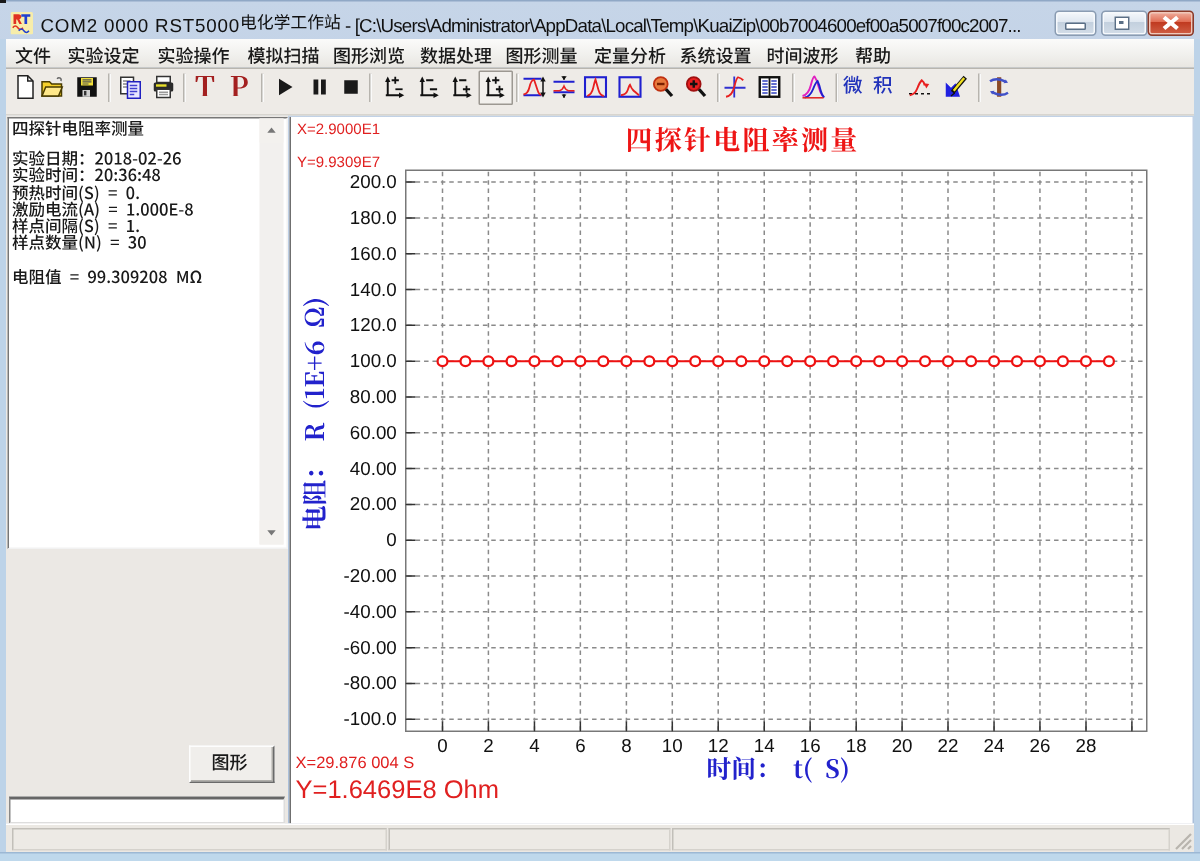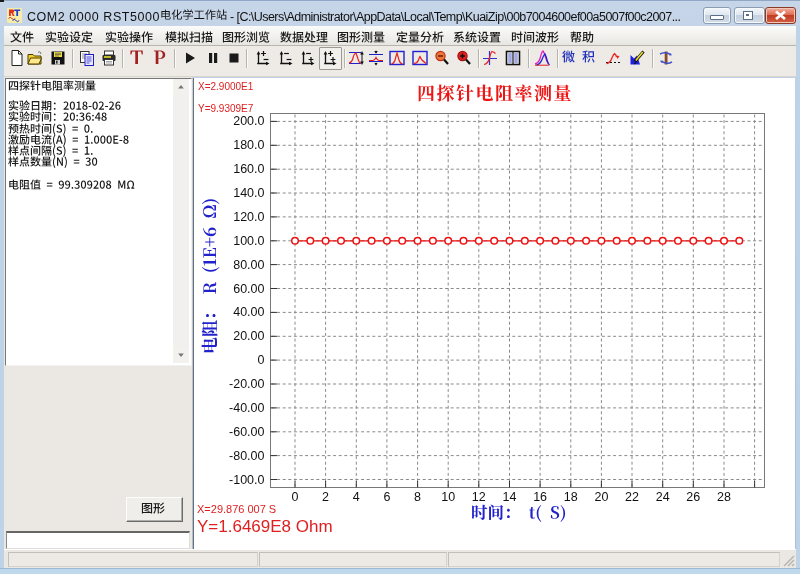--- a/index.html
+++ b/index.html
@@ -339,21 +339,21 @@
       <circle cx="739.3" cy="240.8" r="3.3" fill="#fff" stroke="#ee1111" stroke-width="1.5"></circle>
     </svg>
     <svg class="abs" style="left:201px;top:198px" width="23" height="156">
       <g transform="rotate(-90) translate(-156 0)">
         <path fill="#2222cc" d="M6.9 7.1H3.9V4.0H6.9ZM6.9 7.6V10.6H3.9V7.6ZM9.0 7.1V4.0H12.2V7.1ZM9.0 7.6H12.2V10.6H9.0ZM3.9 12.0V11.1H6.9V13.9C6.9 15.6 7.7 16.0 9.8 16.0H12.0C15.6 16.0 16.6 15.6 16.6 14.7C16.6 14.3 16.4 14.0 15.7 13.8L15.7 11.1H15.5C15.1 12.4 14.8 13.3 14.5 13.7C14.3 13.9 14.2 13.9 13.9 14.0C13.5 14.0 12.9 14.0 12.2 14.0H10.0C9.2 14.0 9.0 13.8 9.0 13.3V11.1H12.2V12.3H12.6C13.3 12.3 14.3 11.9 14.3 11.8V4.4C14.6 4.3 14.9 4.2 15.0 4.0L13.0 2.5L12.1 3.6H9.0V1.3C9.4 1.2 9.6 1.0 9.6 0.8L6.9 0.5V3.6H4.0L1.8 2.7V12.6H2.1C3.0 12.6 3.9 12.2 3.9 12.0Z M20.2 11.1V2.2H21.6C21.4 3.6 21.0 5.5 20.7 6.6C21.5 7.7 21.8 8.9 21.8 10.1C21.8 10.6 21.7 10.8 21.5 11.0C21.4 11.1 21.2 11.1 21.1 11.1ZM18.3 1.7V16.5H18.6C19.6 16.5 20.2 16.0 20.2 15.9V11.3C20.5 11.4 20.8 11.5 20.9 11.7C21.0 12.0 21.1 12.7 21.1 13.3C23.0 13.2 23.7 12.2 23.7 10.6C23.7 9.3 22.9 7.6 21.1 6.5C22.0 5.5 23.1 3.8 23.7 2.8C24.1 2.8 24.3 2.7 24.4 2.5L22.5 0.7L21.5 1.7H20.4L18.3 0.9ZM26.4 6.7H29.9V10.7H26.4ZM26.4 6.3V2.5H29.9V6.3ZM26.4 11.2H29.9V15.4H26.4ZM24.6 2.0V15.4H22.3L22.4 15.9H33.4C33.6 15.9 33.8 15.8 33.8 15.6C33.4 15.0 32.5 14.1 32.5 14.1L31.8 15.4V2.7C32.2 2.7 32.5 2.6 32.6 2.4L30.5 1.0L29.7 2.0H26.6L24.6 1.2Z M38.6 14.5C39.4 14.5 40.1 13.9 40.1 13.1C40.1 12.2 39.4 11.5 38.6 11.5C37.7 11.5 37.0 12.2 37.0 13.1C37.0 13.9 37.7 14.5 38.6 14.5ZM38.6 8.0C39.4 8.0 40.1 7.3 40.1 6.5C40.1 5.7 39.4 5.0 38.6 5.0C37.7 5.0 37.0 5.7 37.0 6.5C37.0 7.3 37.7 8.0 38.6 8.0Z M60.3 2.9 61.9 3.1C61.9 4.8 61.9 6.5 61.9 8.3V9.1C61.9 10.8 61.9 12.6 61.9 14.2L60.3 14.4V15.0H66.0V14.4L64.3 14.2C64.3 12.5 64.3 10.8 64.3 9.0H65.3C66.6 9.0 67.1 9.7 67.4 11.1L68.0 13.6C68.1 14.8 68.9 15.2 70.3 15.2C71.1 15.2 71.5 15.1 72.1 15.0V14.4L70.5 14.3L69.9 11.4C69.6 9.8 69.0 9.0 67.1 8.7C69.6 8.3 70.6 7.0 70.6 5.6C70.6 3.5 69.0 2.4 66.1 2.4H60.3ZM64.3 3.0H65.5C67.4 3.0 68.3 3.9 68.3 5.6C68.3 7.2 67.4 8.4 65.5 8.4H64.3C64.3 6.4 64.3 4.7 64.3 3.0Z M84.0 9.7C84.0 6.5 84.6 4.2 86.9 1.3L86.5 1.0C83.7 3.5 82.3 6.1 82.3 9.7C82.3 13.2 83.7 15.9 86.5 18.4L86.9 18.1C84.7 15.2 84.0 12.9 84.0 9.7Z M88.5 15.0 94.9 15.0V14.5L93.0 14.2C93.0 13.1 92.9 12.0 92.9 11.0V5.1L93.0 2.4L92.8 2.2L88.5 3.2V3.8L90.6 3.5V11.0L90.6 14.2L88.5 14.5Z M104.9 5.6H105.8L105.7 2.4H96.3V2.9L97.9 3.1C97.9 4.8 97.9 6.5 97.9 8.3V9.1C97.9 10.8 97.9 12.6 97.9 14.2L96.3 14.4V15.0H106.1L106.1 11.6H105.2L104.5 14.3H100.3C100.3 12.6 100.3 10.8 100.3 8.9H102.9L103.1 10.6H103.9V6.5H103.1L102.9 8.2H100.3C100.3 6.4 100.3 4.7 100.3 3.0H104.2Z M116.4 9.2V8.3H112.4V4.2H111.5V8.3H107.4V9.2H111.5V13.4H112.4V9.2Z M122.3 15.2C124.8 15.2 126.4 13.5 126.4 11.1C126.4 8.8 125.2 7.3 123.0 7.3C121.9 7.3 121.0 7.7 120.3 8.4C120.7 5.5 122.6 3.2 125.9 2.5L125.8 2.1C121.0 2.6 117.8 6.0 117.8 10.1C117.8 13.3 119.6 15.2 122.3 15.2ZM120.2 9.0C120.8 8.4 121.5 8.2 122.2 8.2C123.5 8.2 124.2 9.2 124.2 11.3C124.2 13.6 123.4 14.7 122.3 14.7C121.0 14.7 120.2 13.1 120.2 9.7Z M136.4 15.0H141.5L141.6 12.7C139.8 11.6 139.0 10.0 139.0 7.4C139.0 4.6 140.4 2.7 142.5 2.7C144.7 2.7 146.0 4.6 146.0 7.4C146.0 9.9 145.3 11.6 143.4 12.7L143.6 15.0H148.7L149.0 11.5H148.2L147.5 13.4H144.3L144.3 12.9C146.8 11.9 148.4 10.1 148.4 7.5C148.4 4.3 146.1 2.1 142.5 2.1C139.0 2.1 136.6 4.2 136.6 7.6C136.6 10.3 138.3 12.0 140.7 12.9L140.7 13.4H137.5L136.8 11.5H136.1Z M152.9 9.7C152.9 12.9 152.3 15.1 150.0 18.1L150.4 18.4C153.2 15.9 154.7 13.2 154.7 9.7C154.7 6.1 153.2 3.5 150.4 1.0L150.0 1.3C152.2 4.2 152.9 6.5 152.9 9.7Z"></path>
       </g>
     </svg>
     <svg class="abs" style="left:471px;top:504px" width="96" height="22">
       <path fill="#2222cc" d="M7.4 6.7 7.2 6.8C7.9 7.9 8.5 9.4 8.5 10.7C10.3 12.4 12.2 8.6 7.4 6.7ZM4.7 11.6H2.9V7.4H4.7ZM1.1 1.5V14.5H1.4C2.4 14.5 2.9 14.1 2.9 13.9V12.0H4.7V13.6H4.9C5.6 13.6 6.5 13.2 6.5 13.1V3.1C6.8 3.0 7.0 2.9 7.1 2.7L5.4 1.3L4.5 2.3H3.1ZM4.7 6.9H2.9V2.8H4.7ZM14.7 3.1 13.7 4.6H13.6V1.4C14.0 1.4 14.2 1.2 14.2 1.0L11.6 0.7V4.6H6.6L6.7 5.1H11.6V13.5C11.6 13.7 11.5 13.8 11.2 13.8C10.7 13.8 8.4 13.7 8.4 13.7V13.9C9.4 14.1 9.9 14.3 10.2 14.6C10.6 14.9 10.7 15.4 10.8 16.0C13.2 15.8 13.6 15.0 13.6 13.6V5.1H15.9C16.1 5.1 16.3 5.0 16.3 4.8C15.7 4.2 14.7 3.1 14.7 3.1Z M19.5 0.4 19.4 0.5C20.1 1.3 21.0 2.5 21.3 3.6C23.1 4.8 24.4 1.2 19.5 0.4ZM20.7 2.8 18.1 2.6V16.0H18.4C19.2 16.0 20.0 15.6 20.0 15.4V3.3C20.5 3.3 20.6 3.1 20.7 2.8ZM26.1 11.3H23.3V8.5H26.1ZM21.5 4.3V13.3H21.8C22.7 13.3 23.3 12.9 23.3 12.8V11.8H26.1V12.9H26.4C27.1 12.9 27.9 12.4 27.9 12.3V5.7C28.1 5.6 28.3 5.5 28.4 5.4L26.8 4.2L26.0 5.0H23.3ZM26.1 5.5V8.1H23.3V5.5ZM29.3 2.0H23.3L23.5 2.4H29.5V13.5C29.5 13.7 29.4 13.8 29.1 13.8C28.7 13.8 26.8 13.7 26.8 13.7V13.9C27.7 14.1 28.1 14.3 28.4 14.6C28.7 14.8 28.8 15.3 28.8 15.9C31.1 15.7 31.4 15.0 31.4 13.7V2.8C31.7 2.7 31.9 2.5 32.1 2.4L30.2 1.0Z M37.4 14.1C38.2 14.1 38.9 13.4 38.9 12.7C38.9 11.9 38.2 11.2 37.4 11.2C36.6 11.2 36.0 11.9 36.0 12.7C36.0 13.4 36.6 14.1 37.4 14.1ZM37.4 7.7C38.2 7.7 38.9 7.1 38.9 6.3C38.9 5.5 38.2 4.8 37.4 4.8C36.6 4.8 36.0 5.5 36.0 6.3C36.0 7.1 36.6 7.7 37.4 7.7Z M61.8 14.8C62.9 14.8 63.7 14.4 64.2 13.6L63.9 13.3C63.5 13.7 63.2 13.8 62.7 13.8C62.1 13.8 61.6 13.4 61.6 12.5V6.3H63.8V5.7H61.6L61.7 3.0H60.2L59.5 5.7L58.0 5.8V6.3H59.4V10.6C59.4 11.3 59.4 11.7 59.4 12.3C59.4 14.0 60.2 14.8 61.8 14.8Z M67.4 9.4C67.4 6.3 68.0 4.1 70.2 1.3L69.8 0.9C67.1 3.3 65.7 5.9 65.7 9.4C65.7 12.9 67.1 15.4 69.8 17.9L70.2 17.5C68.1 14.7 67.4 12.5 67.4 9.4Z M83.7 14.8C86.6 14.8 88.2 13.4 88.2 11.3C88.2 9.5 87.4 8.5 84.9 7.4L84.1 7.0C82.9 6.5 82.2 5.9 82.2 4.7C82.2 3.4 83.2 2.7 84.7 2.7C85.2 2.7 85.5 2.7 85.9 2.9L86.6 5.5H87.5L87.6 2.9C86.8 2.3 85.7 2.0 84.4 2.0C81.9 2.0 80.1 3.2 80.1 5.4C80.1 7.2 81.2 8.3 83.4 9.3L84.1 9.6C85.6 10.2 86.1 10.8 86.1 12.0C86.1 13.4 85.1 14.2 83.4 14.2C82.7 14.2 82.2 14.1 81.6 13.8L80.9 11.1H80.0L79.9 13.8C80.9 14.5 82.3 14.8 83.7 14.8Z M92.4 9.4C92.4 12.5 91.8 14.7 89.6 17.5L89.9 17.9C92.6 15.4 94.1 12.9 94.1 9.4C94.1 5.9 92.6 3.3 89.9 0.9L89.6 1.3C91.7 4.0 92.4 6.3 92.4 9.4Z"></path>
     </svg>
-    <div class="redlbl" style="left:197px;top:503px;font-size:11px">X=29.876 007 S</div>
+    <div class="redlbl" style="left:197px;top:503px;font-size:11px">X=29.876 004 S</div>
     <div class="redlbl" style="left:197px;top:517px;font-size:17px">Y=1.6469E8 Ohm</div>
     <div class="abs" style="left:2px;top:549px;width:796px;height:19px;background:#ebe8e3;border-top:1px solid #fff"></div>
     <div class="abs" style="left:8px;top:552px;width:248px;height:13px;border:1px solid #d5d2cc;border-top-color:#c2bfb9;border-left-color:#c2bfb9;background:#edeae5"></div>
     <div class="abs" style="left:259px;top:552px;width:186px;height:13px;border:1px solid #d5d2cc;border-top-color:#c2bfb9;border-left-color:#c2bfb9;background:#edeae5"></div>
     <div class="abs" style="left:448px;top:552px;width:330px;height:13px;border:1px solid #d5d2cc;border-top-color:#c2bfb9;border-left-color:#c2bfb9;background:#edeae5"></div>
     <svg class="abs" style="left:781px;top:553px" width="14" height="14">
       <path d="M13 3 L3 13 M13 7 L7 13 M13 11 L11 13" stroke="#b8b5ae" stroke-width="1.5"></path>
     </svg>
     <div class="abs" style="left:0;top:26px;width:4px;height:548px;background:#bdd3e8"></div>
     <div class="abs" style="left:796px;top:26px;width:4px;height:548px;background:#bdd3e8"></div>

